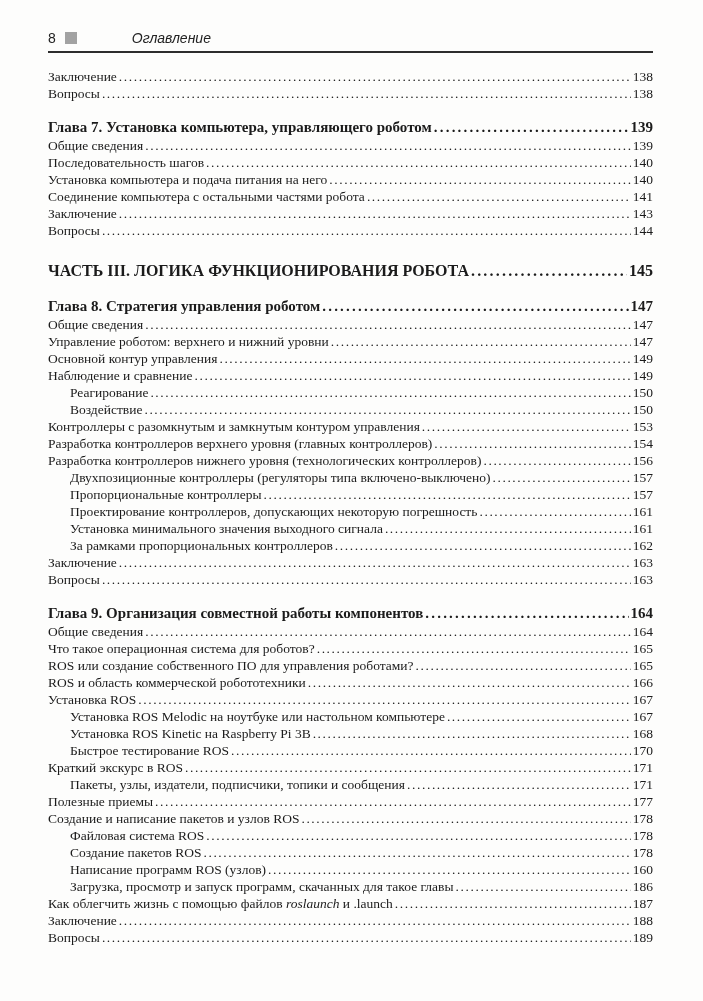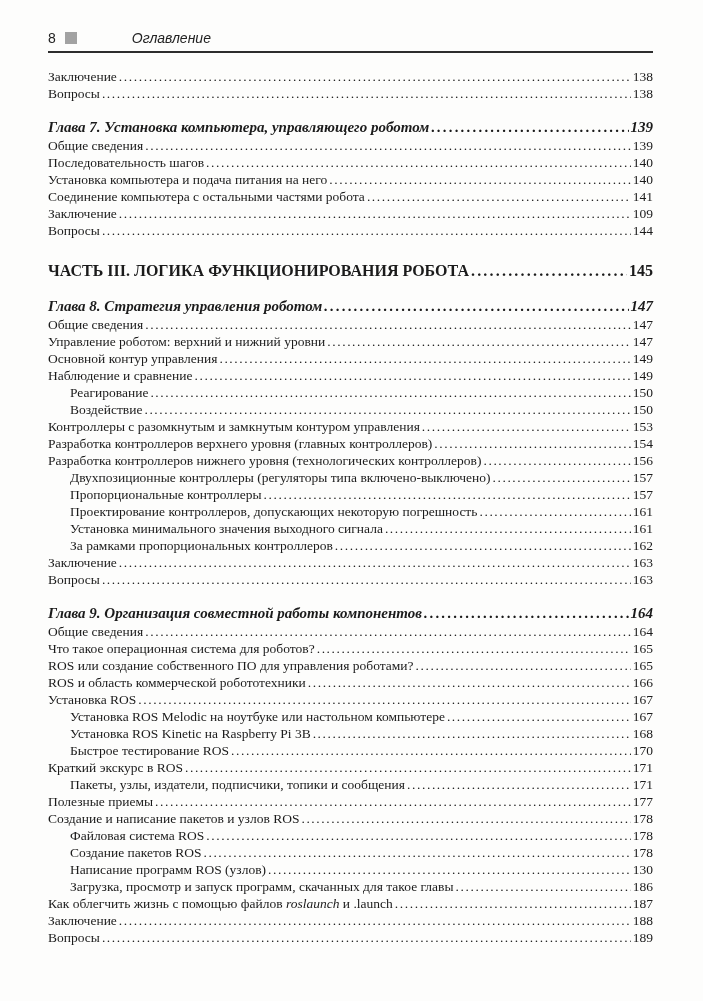--- a/index.html
+++ b/index.html
@@ -56,21 +56,20 @@
   }
   .toc-row .p { flex: 0 0 auto; padding-left: 2px; }
 
   .toc-row.sub { padding-left: 22px; }
 
   .toc-row.chapter {
     font-weight: bold;
     font-size: 15px;
     line-height: 20px;
     margin-top: 15px;
-    font-style: italic;
   }
   .toc-row.part {
     font-weight: bold;
     font-size: 16px;
     line-height: 21px;
     margin-top: 21px;
     margin-bottom: 5px;
   }
   .toc-row.chapter .dots::after,
   .toc-row.part .dots::after { letter-spacing: 2.2px; }
@@ -120,21 +119,21 @@
         <span class="p">140</span>
       </div>
       <div class="toc-row entry">
         <span class="t">Соединение компьютера с остальными частями робота</span>
         <span class="dots"></span>
         <span class="p">141</span>
       </div>
       <div class="toc-row entry">
         <span class="t">Заключение</span>
         <span class="dots"></span>
-        <span class="p">109</span>
+        <span class="p">143</span>
       </div>
       <div class="toc-row entry">
         <span class="t">Вопросы</span>
         <span class="dots"></span>
         <span class="p">144</span>
       </div>
       <div class="toc-row part">
         <span class="t">ЧАСТЬ III. ЛОГИКА ФУНКЦИОНИРОВАНИЯ РОБОТА</span>
         <span class="dots"></span>
         <span class="p">145</span>
@@ -143,21 +142,21 @@
         <span class="t">Глава 8. Стратегия управления роботом</span>
         <span class="dots"></span>
         <span class="p">147</span>
       </div>
       <div class="toc-row entry">
         <span class="t">Общие сведения</span>
         <span class="dots"></span>
         <span class="p">147</span>
       </div>
       <div class="toc-row entry">
-        <span class="t">Управление роботом: верхний и нижний уровни</span>
+        <span class="t">Управление роботом: верхнего и нижний уровни</span>
         <span class="dots"></span>
         <span class="p">147</span>
       </div>
       <div class="toc-row entry">
         <span class="t">Основной контур управления</span>
         <span class="dots"></span>
         <span class="p">149</span>
       </div>
       <div class="toc-row entry">
         <span class="t">Наблюдение и сравнение</span>
@@ -295,21 +294,21 @@
         <span class="p">178</span>
       </div>
       <div class="toc-row sub">
         <span class="t">Создание пакетов ROS</span>
         <span class="dots"></span>
         <span class="p">178</span>
       </div>
       <div class="toc-row sub">
         <span class="t">Написание программ ROS (узлов)</span>
         <span class="dots"></span>
-        <span class="p">130</span>
+        <span class="p">160</span>
       </div>
       <div class="toc-row sub">
         <span class="t">Загрузка, просмотр и запуск программ, скачанных для такое главы</span>
         <span class="dots"></span>
         <span class="p">186</span>
       </div>
       <div class="toc-row entry">
         <span class="t"><span>Как облегчить жизнь с помощью файлов </span><span class="it">roslaunch</span><span> и .launch</span></span>
         <span class="dots"></span>
         <span class="p">187</span>

